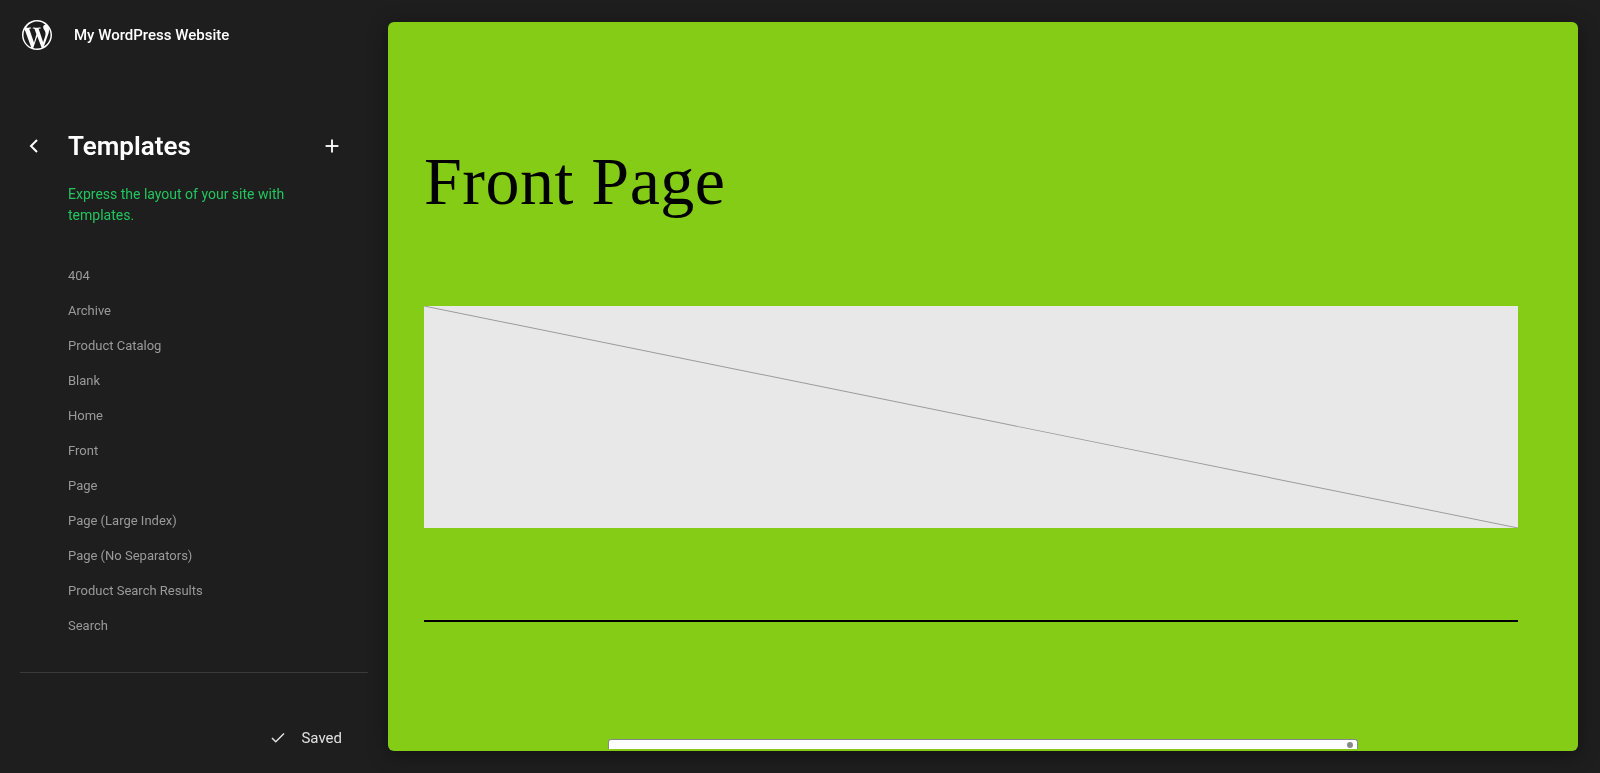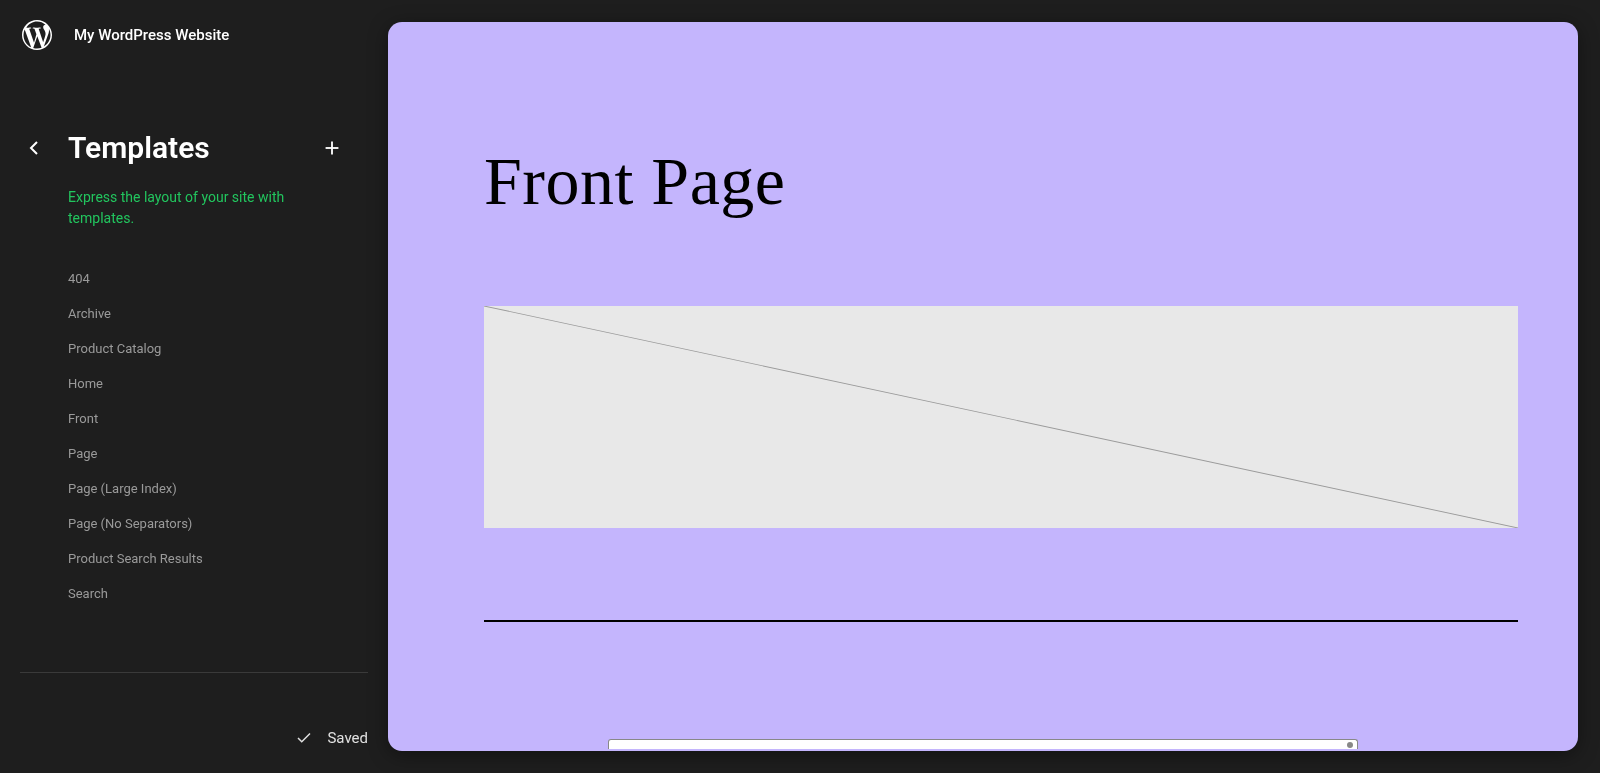--- a/index.html
+++ b/index.html
@@ -48,21 +48,21 @@
       width: 28px;
       height: 28px;
       display: flex;
       align-items: center;
       justify-content: center;
       cursor: pointer;
       color: #fff;
     }
     .section-title {
       color: #fff;
-      font-size: 30px;
+      font-size: 26px;
       font-weight: 600;
       margin-left: 20px;
       flex: 1;
     }
     .add-btn {
       width: 32px;
       height: 32px;
       display: flex;
       align-items: center;
       justify-content: center;
@@ -104,46 +104,46 @@
       position: absolute;
       left: 20px;
       right: 20px;
       bottom: 100px;
       height: 1px;
       background: #3a3a3a;
     }
     .saved-status {
       position: absolute;
       bottom: 26px;
-      right: 20px;
+      right: 46px;
       display: flex;
       align-items: center;
       gap: 14px;
       color: #e0e0e0;
       font-size: 15px;
     }
     .check-icon {
       width: 18px;
       height: 18px;
       display: flex;
       align-items: center;
       justify-content: center;
     }
     .canvas-area {
       flex: 1;
       padding: 22px 22px 22px 0;
       position: relative;
     }
     .canvas {
-      background: #c4b5fd;
+      background: #84cc16;
       width: 100%;
       height: 100%;
-      border-radius: 14px;
+      border-radius: 6px;
       box-shadow: 0 4px 20px rgba(0,0,0,0.4);
-      padding: 120px 60px 0 96px;
+      padding: 120px 60px 0 36px;
       overflow: hidden;
       position: relative;
     }
     .page-heading {
       font-family: Georgia, "Times New Roman", serif;
       font-size: 68px;
       font-weight: 300;
       color: #000;
       letter-spacing: 0.5px;
     }
@@ -218,20 +218,21 @@
         </svg>
       </span>
     </div>
 
     <p class="section-desc">Express the layout of your site with templates.</p>
 
     <div class="template-list">
       <div class="template-item">404</div>
       <div class="template-item">Archive</div>
       <div class="template-item">Product Catalog</div>
+      <div class="template-item">Blank</div>
       <div class="template-item">Home</div>
       <div class="template-item">Front</div>
       <div class="template-item">Page</div>
       <div class="template-item">Page (Large Index)</div>
       <div class="template-item">Page (No Separators)</div>
       <div class="template-item">Product Search Results</div>
       <div class="template-item faded">Search</div>
     </div>
 
     <div class="divider-line"></div>

